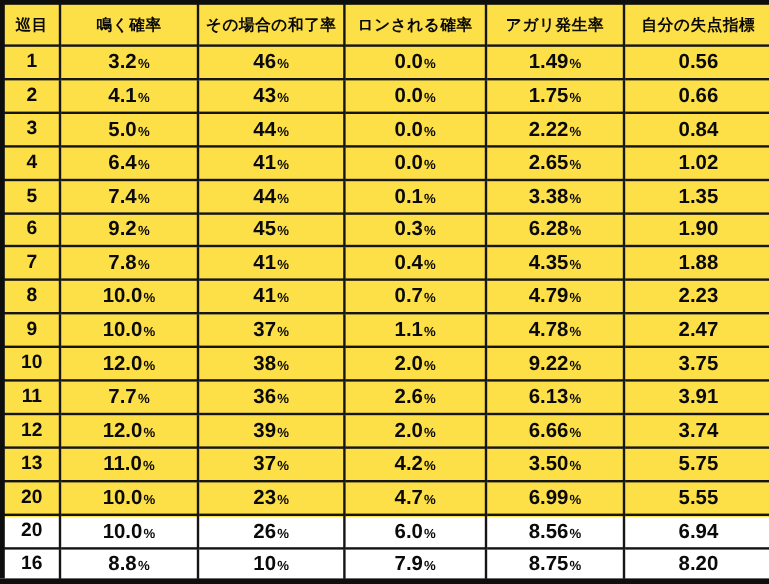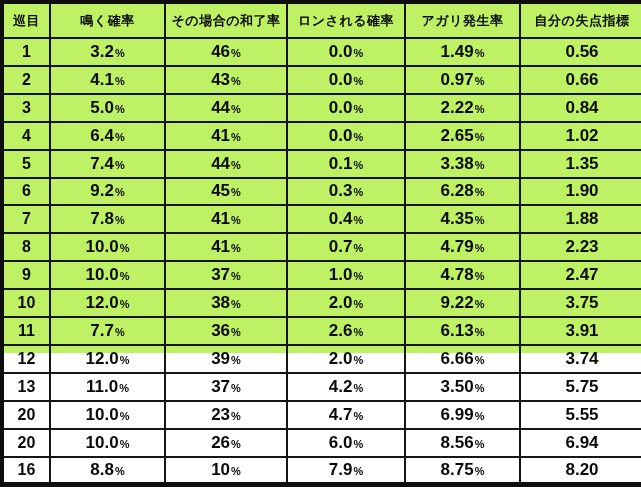--- a/index.html
+++ b/index.html
@@ -10,22 +10,22 @@
   body {
     width: 641px;
     height: 487px;
     overflow: hidden;
     font-family: "Liberation Sans", sans-serif;
     color: #0d0d0d;
   }
   .sheet {
     position: relative;
     width: 641px;
-    height: 353px;
-    background: #bef264;
+    height: 431px;
+    background: #fde047;
   }
   table.stats {
     border-collapse: collapse;
     table-layout: fixed;
     width: 641px;
     height: 487px;
     border-left: 4px solid #0e0e0e;
     border-top: 4px solid #0e0e0e;
     border-bottom: 5px solid #0e0e0e;
     border-right: none;
@@ -98,21 +98,21 @@
           <td><span>46</span><span class="u">%</span></td>
           <td><span>0.0</span><span class="u">%</span></td>
           <td><span>1.49</span><span class="u">%</span></td>
           <td>0.56</td>
         </tr>
         <tr>
           <td class="turn-col">2</td>
           <td><span>4.1</span><span class="u">%</span></td>
           <td><span>43</span><span class="u">%</span></td>
           <td><span>0.0</span><span class="u">%</span></td>
-          <td><span>0.97</span><span class="u">%</span></td>
+          <td><span>1.75</span><span class="u">%</span></td>
           <td>0.66</td>
         </tr>
         <tr>
           <td class="turn-col">3</td>
           <td><span>5.0</span><span class="u">%</span></td>
           <td><span>44</span><span class="u">%</span></td>
           <td><span>0.0</span><span class="u">%</span></td>
           <td><span>2.22</span><span class="u">%</span></td>
           <td>0.84</td>
         </tr>
@@ -153,21 +153,21 @@
           <td><span>10.0</span><span class="u">%</span></td>
           <td><span>41</span><span class="u">%</span></td>
           <td><span>0.7</span><span class="u">%</span></td>
           <td><span>4.79</span><span class="u">%</span></td>
           <td>2.23</td>
         </tr>
         <tr>
           <td class="turn-col">9</td>
           <td><span>10.0</span><span class="u">%</span></td>
           <td><span>37</span><span class="u">%</span></td>
-          <td><span>1.0</span><span class="u">%</span></td>
+          <td><span>1.1</span><span class="u">%</span></td>
           <td><span>4.78</span><span class="u">%</span></td>
           <td>2.47</td>
         </tr>
         <tr>
           <td class="turn-col">10</td>
           <td><span>12.0</span><span class="u">%</span></td>
           <td><span>38</span><span class="u">%</span></td>
           <td><span>2.0</span><span class="u">%</span></td>
           <td><span>9.22</span><span class="u">%</span></td>
           <td>3.75</td>

